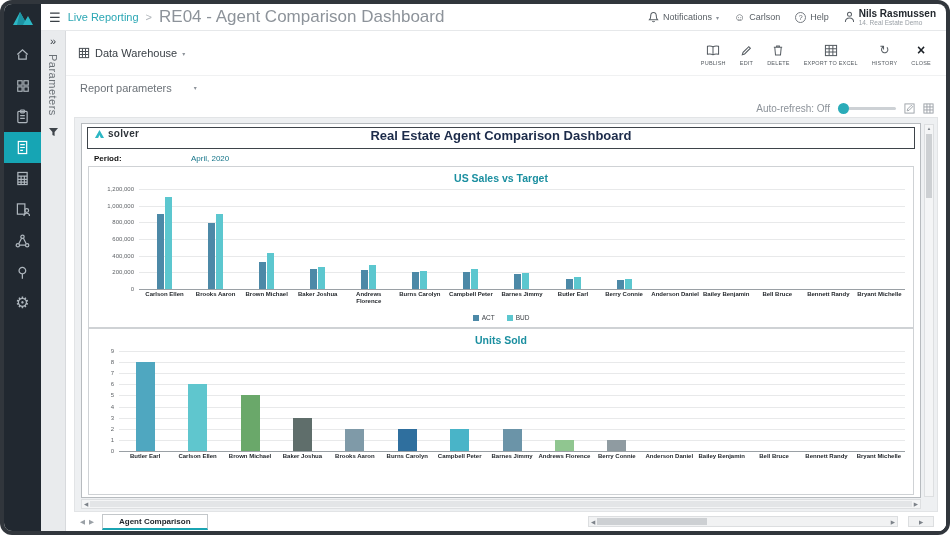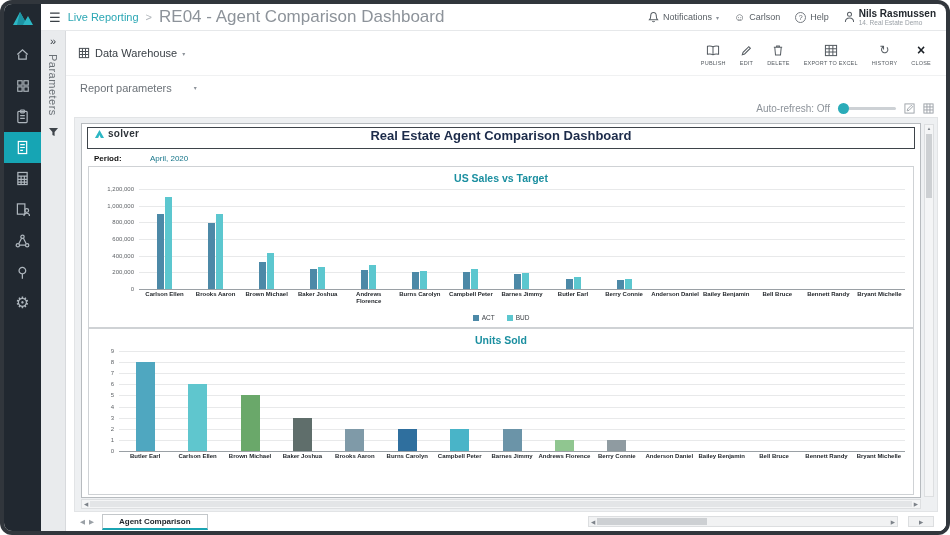--- a/index.html
+++ b/index.html
@@ -61,21 +61,21 @@
 
   
   .viewport { flex: 1; margin: 0 8px; background: #eef0f2; border: 1px solid #e2e4e6; position: relative; padding: 5px 16px 13px 6px; min-height: 0; }
   .report { background: #fff; border: 1px solid #b7bbbf; height: 100%; padding: 2px 4px; overflow: hidden; display: flex; flex-direction: column; }
   .report-header { border: 1px solid #3e444a; height: 22px; display: flex; align-items: flex-start; position: relative; flex-shrink: 0; margin: 1px; }
   .logo { display: flex; align-items: center; gap: 3px; padding-left: 6px; position: relative; z-index: 1; }
   .logo-text { font-size: 10px; font-weight: bold; color: #2f353b; letter-spacing: 0.3px; }
   .report-title { position: absolute; left: 0; right: 0; text-align: center; font-size: 13px; font-weight: bold; color: #1c2b4a; }
   .period-row { display: flex; align-items: center; height: 16px; font-size: 8px; flex-shrink: 0; padding-left: 8px; }
   .period-label { font-weight: bold; color: #111; width: 56px; }
-  .period-value { color: #17768a; }
+  .period-value { color: #17768a; margin-left: 41px; }
 
   .chart-panel { border: 1px solid #cfd2d5; margin: 0 2px 0; background: #fff; }
   .chart-panel.grow { flex: 1; min-height: 0; }
   .chart-title { text-align: center; font-size: 10.5px; font-weight: bold; color: #1b8fa0; padding: 5px 0 3px; }
   .chart-body { display: flex; padding: 2px 8px 0 4px; }
   .ylabels { position: relative; flex-shrink: 0; height: 100px; }
   #chart-a .ylabels { width: 46px; }
   #chart-b .ylabels { width: 26px; }
   .plot { flex: 1; position: relative; height: 100px; }
   .gridline { position: absolute; left: 0; right: 0; border-top: 1px solid #e8e9ea; height: 0; }

